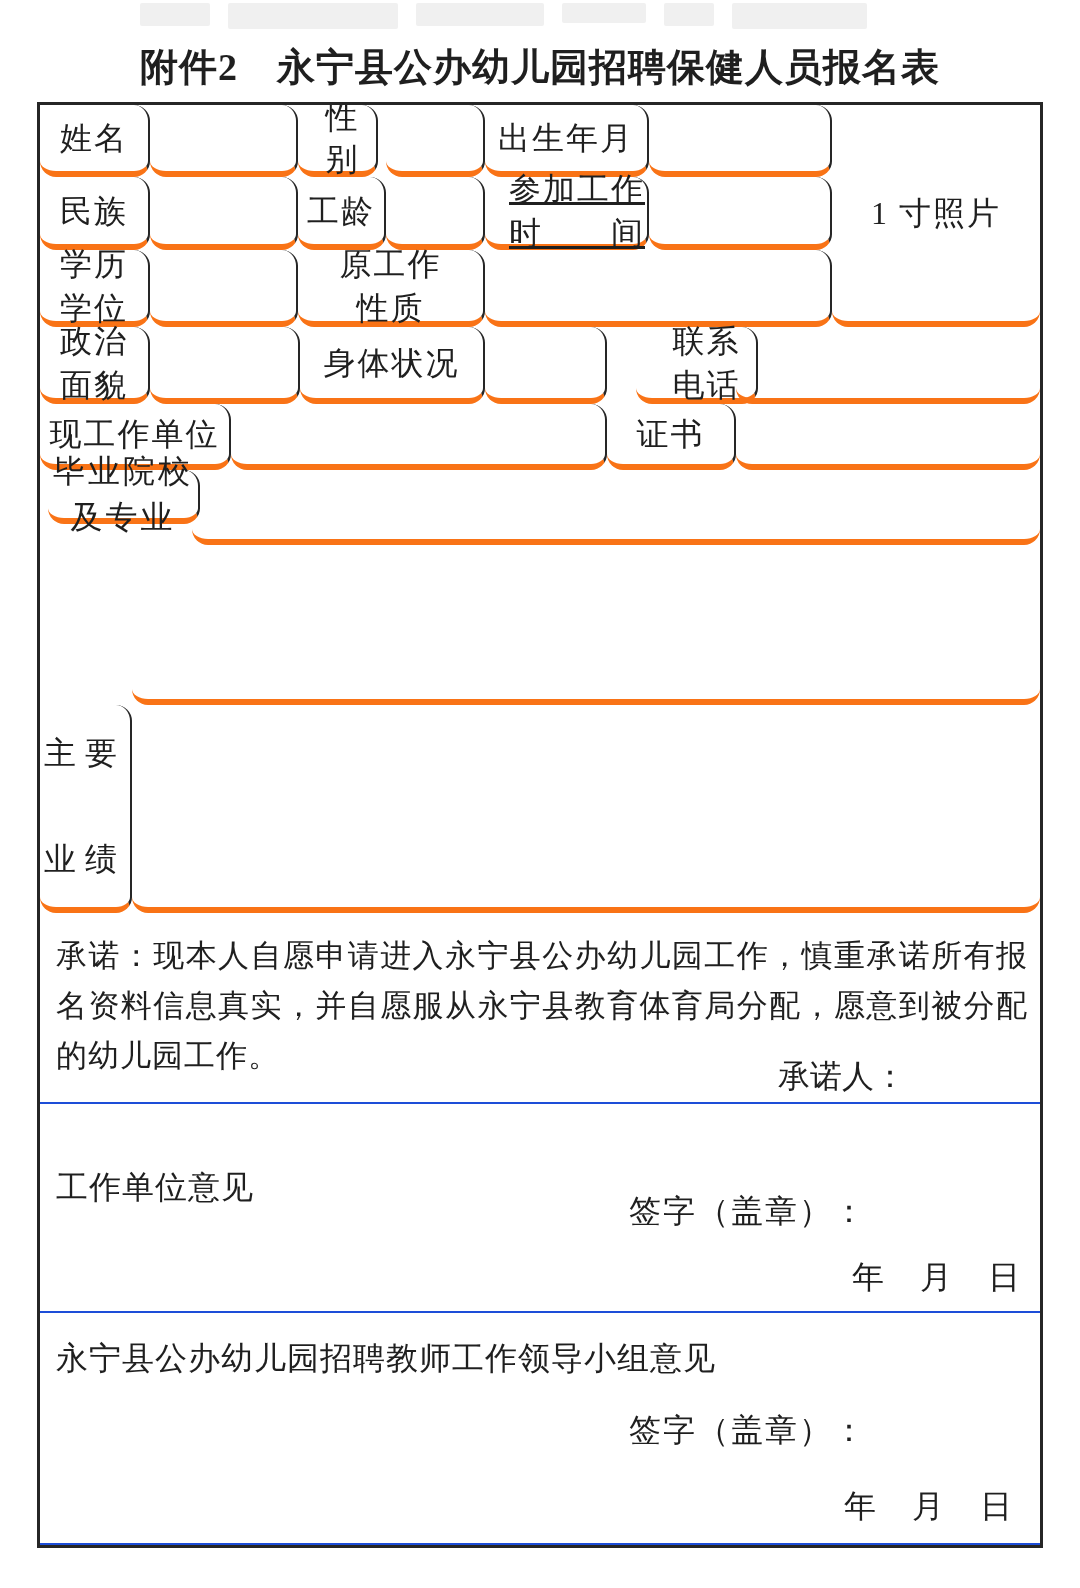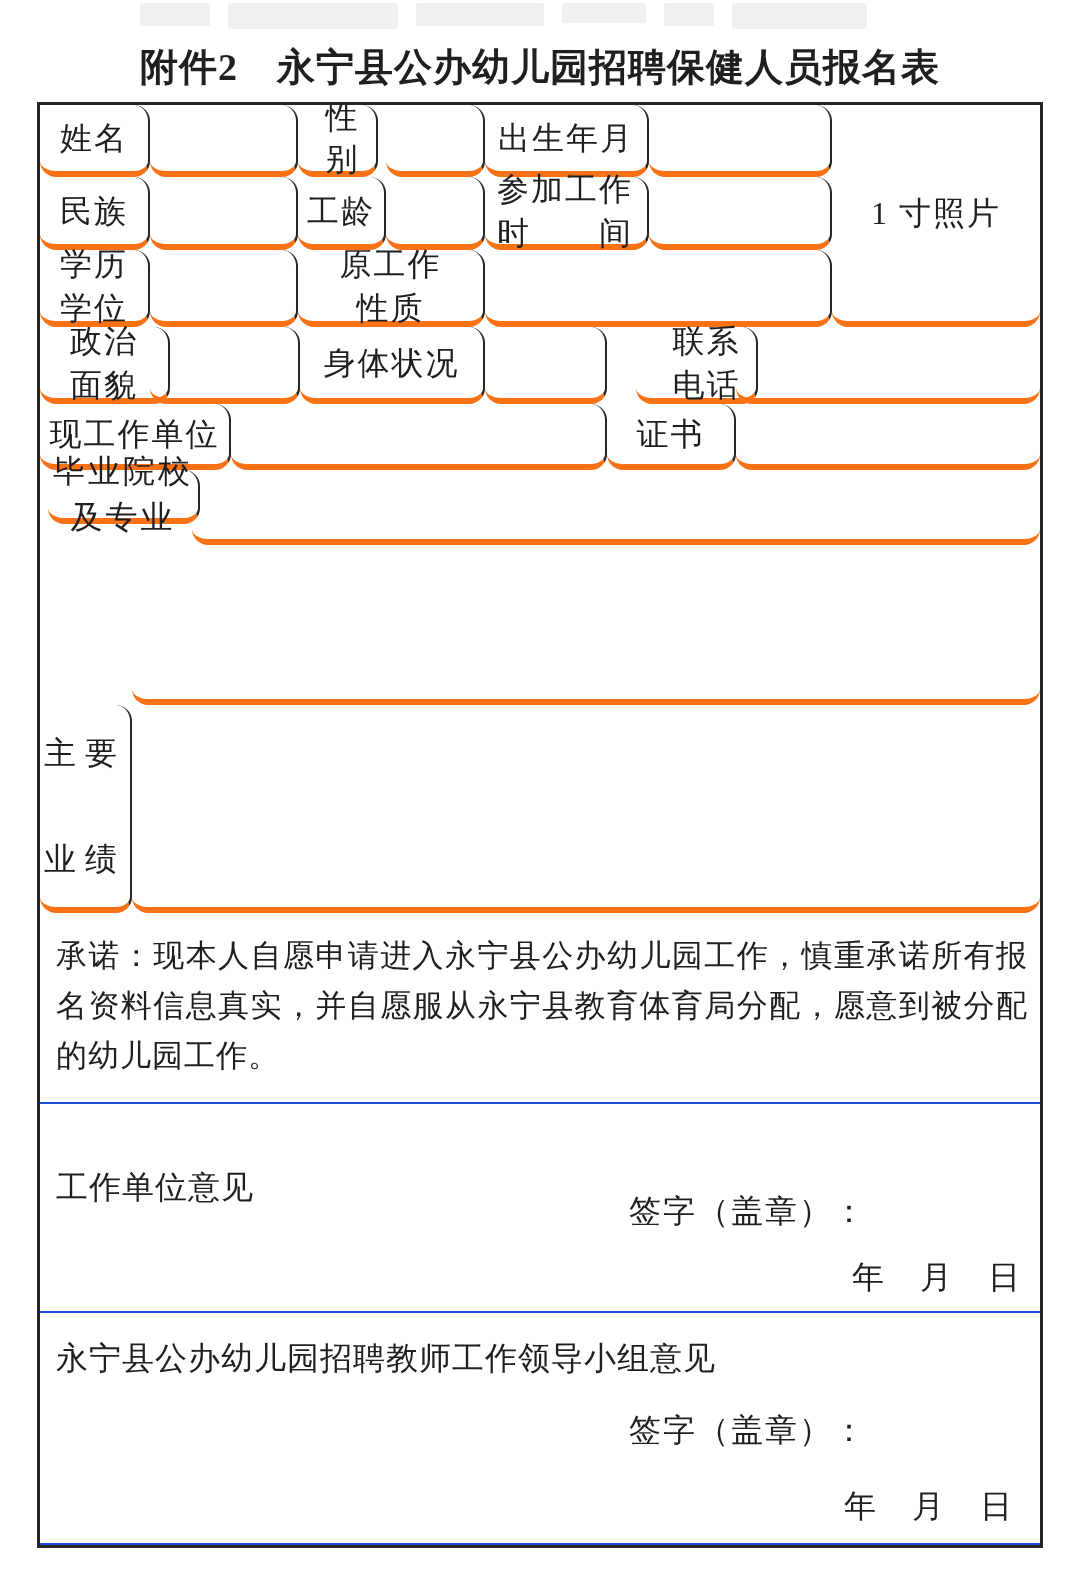--- a/index.html
+++ b/index.html
@@ -23,21 +23,21 @@
          border:3px solid #262626;pointer-events:none;z-index:5;}
 
   .cell{
     position:absolute;box-sizing:border-box;
     border-right:2px solid #262626;border-bottom:6px solid #f97316;
     display:flex;align-items:center;justify-content:center;
     font-size:32px;line-height:42px;letter-spacing:2px;
     text-align:center;white-space:pre-line;border-radius:16px;
   }
   .noR{border-right:none;} .noB{border-bottom:none;}
-  .left{justify-content:flex-start;padding-left:12px;text-align:left;}
+  .left{justify-content:flex-start;padding-left:24px;text-align:left;text-decoration:underline;}
   .resume-lbl{line-height:54px;letter-spacing:9px;}
   .achv-lbl{line-height:106px;letter-spacing:9px;}
   .school-lbl{line-height:46px;letter-spacing:3px;}
   .wide-lbl{line-height:44px;}
 
   .block{position:absolute;box-sizing:border-box;border-bottom:2px solid #1d4ed8;
          left:0;width:1000px;font-size:32px;}
   .block .abs{position:absolute;}
   .commit-text{top:18px;left:16px;right:12px;text-align:justify;
                line-height:50px;letter-spacing:1px;font-size:31px;}
@@ -80,21 +80,21 @@
 时　　间</div>
     <div class="cell" style="left:609px;top:72px;width:183px;height:73px;"></div>
 
     <div class="cell wide-lbl" style="left:0;top:145px;width:110px;height:77px;">学历
 学位</div>
     <div class="cell" style="left:110px;top:145px;width:148px;height:77px;"></div>
     <div class="cell wide-lbl" style="left:258px;top:145px;width:187px;height:77px;">原工作
 性质</div>
     <div class="cell" style="left:445px;top:145px;width:347px;height:77px;"></div>
 
-    <div class="cell wide-lbl" style="left:0;top:222px;width:130px;height:77px;">政治
+    <div class="cell wide-lbl" style="left:0;top:222px;width:110px;height:77px;">政治
 面貌</div>
     <div class="cell" style="left:110px;top:222px;width:150px;height:77px;"></div>
     <div class="cell" style="left:260px;top:222px;width:185px;height:77px;">身体状况</div>
     <div class="cell" style="left:445px;top:222px;width:122px;height:77px;"></div>
     <div class="cell wide-lbl" style="left:596px;top:222px;width:122px;height:77px;padding-left:21px;">联系
 电话</div>
     <div class="cell noR" style="left:696px;top:222px;width:304px;height:77px;"></div>
 
     <div class="cell" style="left:0;top:299px;width:191px;height:66px;">现工作单位</div>
     <div class="cell" style="left:191px;top:299px;width:376px;height:66px;"></div>
@@ -106,20 +106,21 @@
     <div class="cell noR" style="left:152px;top:365px;width:848px;height:75px;"></div>
 
     <div class="cell noR" style="left:92px;top:440px;width:908px;height:160px;"></div>
 
     <div class="cell achv-lbl" style="left:0;top:600px;width:92px;height:208px;">主要
 业绩</div>
     <div class="cell noR" style="left:92px;top:600px;width:908px;height:208px;"></div>
 
     <div class="block" style="top:808px;height:191px;">
       <div class="abs commit-text">承诺：现本人自愿申请进入永宁县公办幼儿园工作，慎重承诺所有报名资料信息真实，并自愿服从永宁县教育体育局分配，愿意到被分配的幼儿园工作。</div>
+      <div class="abs commit-signer">承诺人：</div>
     </div>
 
     <div class="block" style="top:999px;height:209px;">
       <div class="abs op-label" style="top:18px;margin-top:44px;">工作单位意见</div>
       <div class="abs op-sign" style="top:86px;">签字（盖章）：</div>
       <div class="abs op-date" style="top:152px;padding-right:18px;">年　月　日</div>
     </div>
 
     <div class="block noB" style="top:1208px;height:232px;">
       <div class="abs op-label" style="top:24px;text-align:center;">永宁县公办幼儿园招聘教师工作领导小组意见</div>

